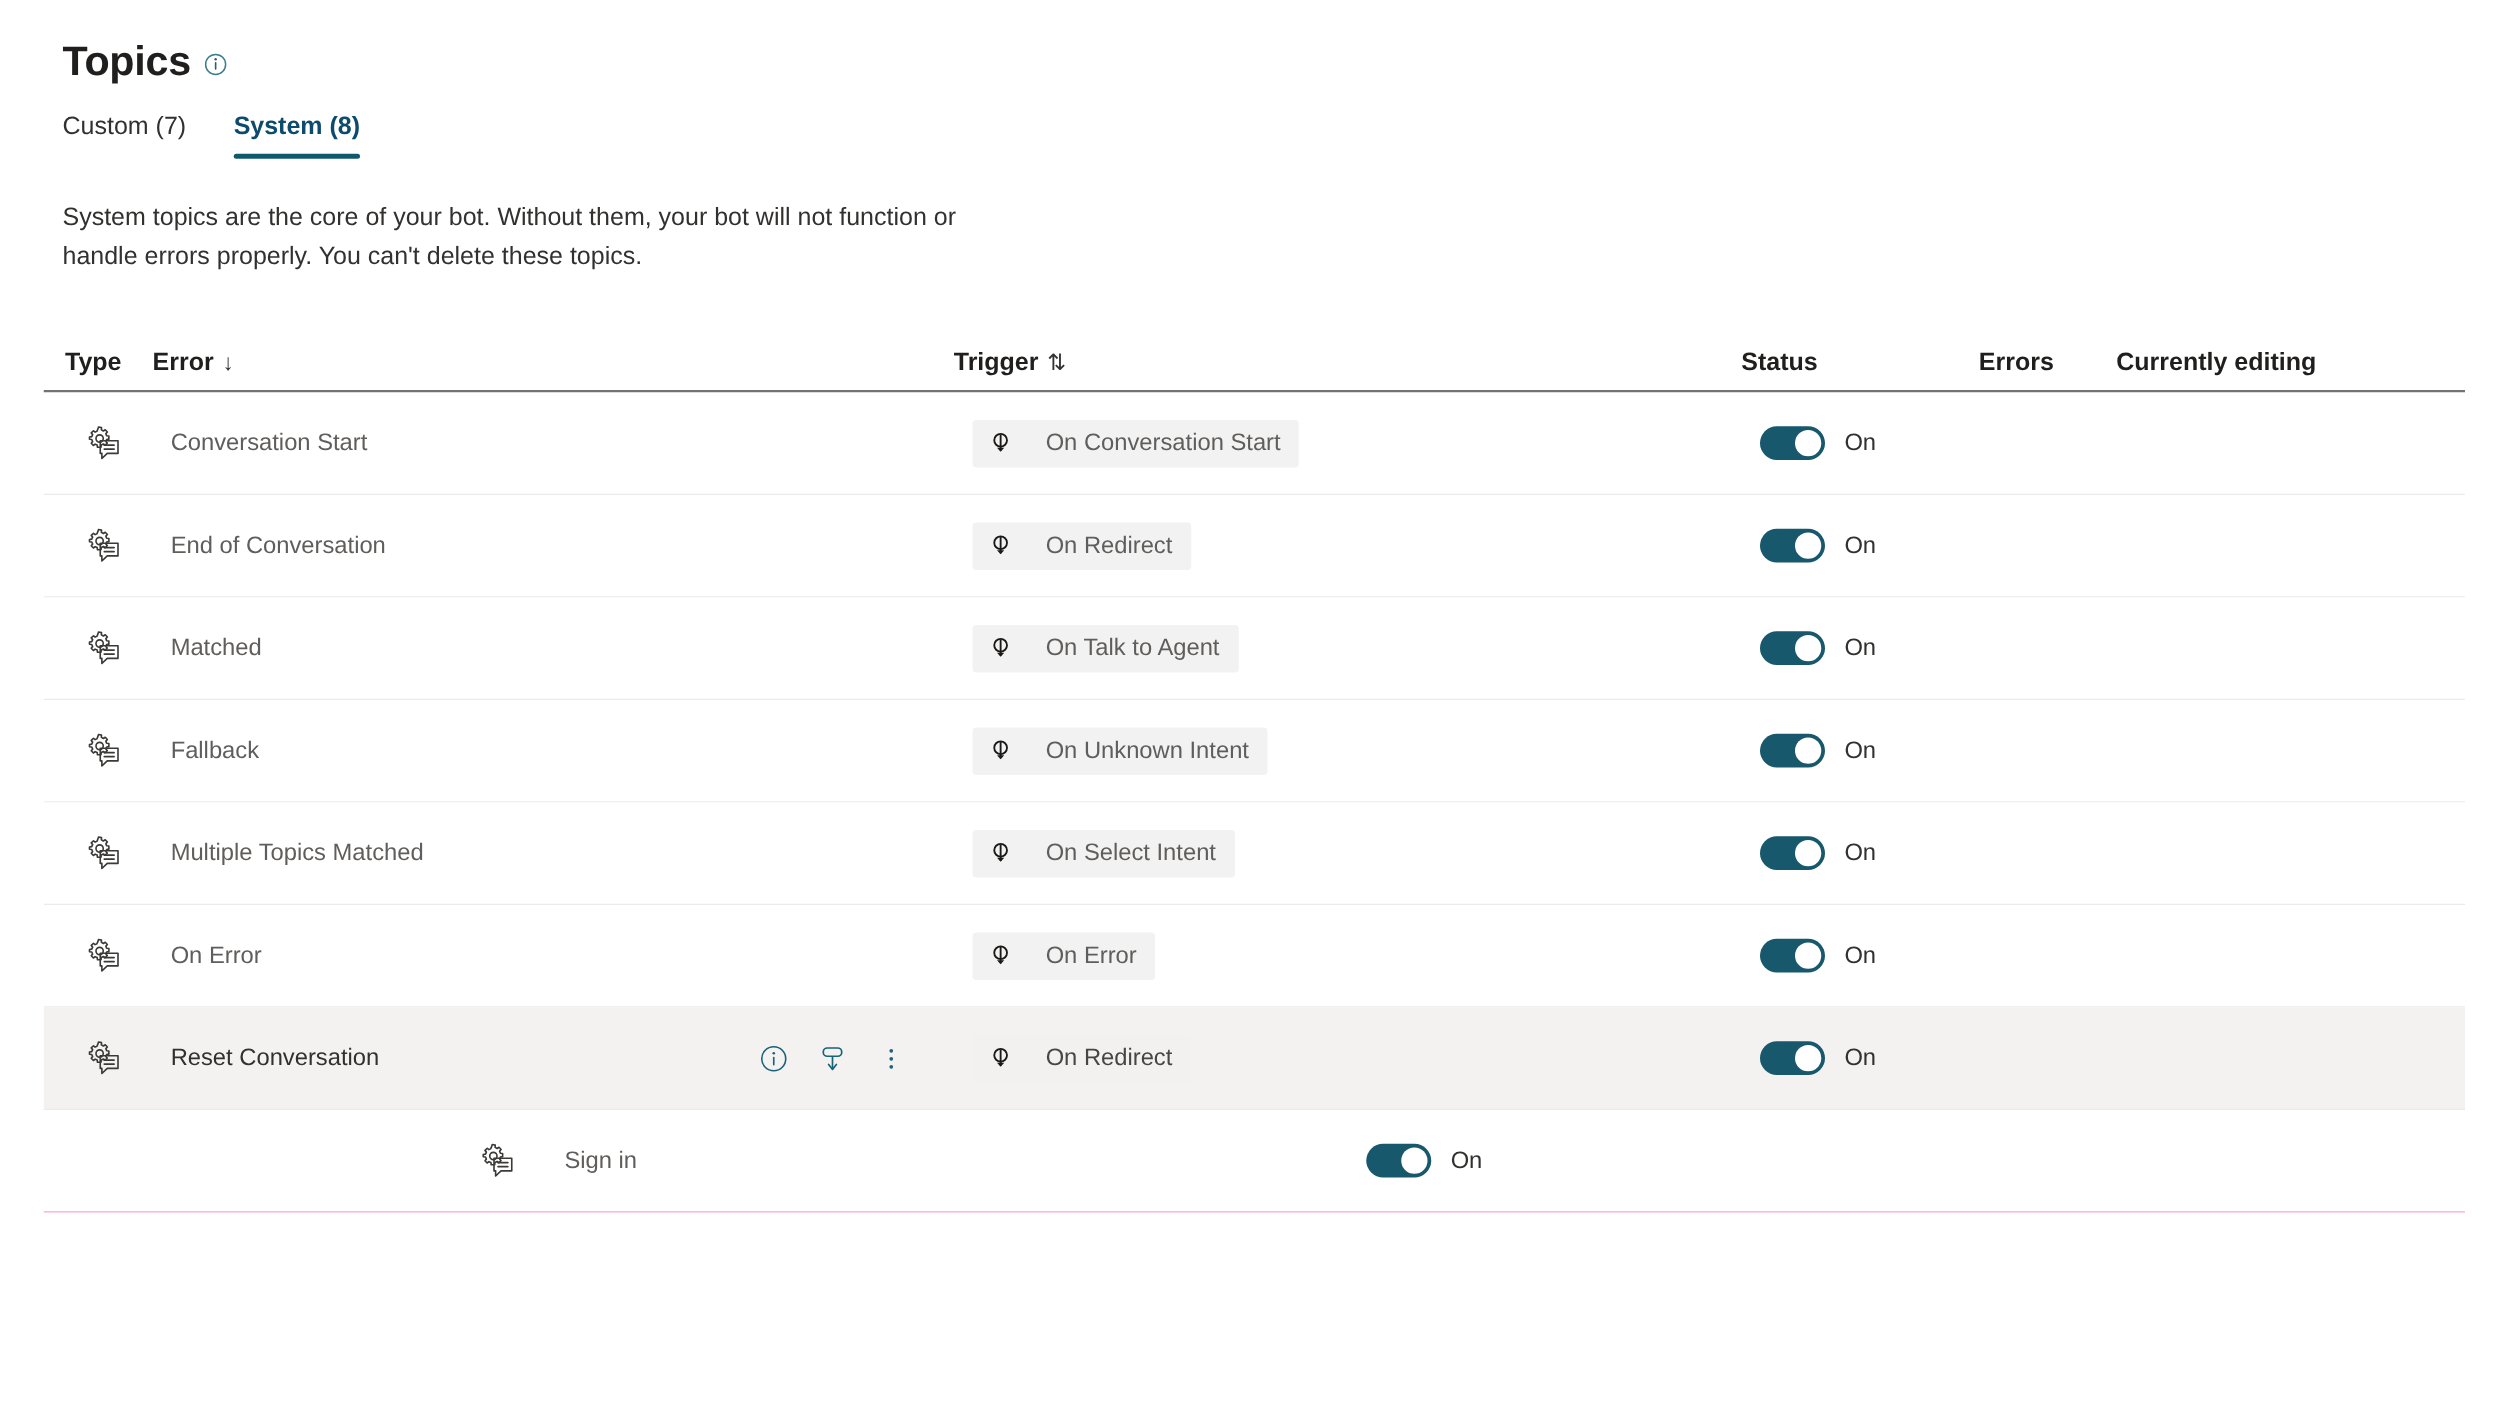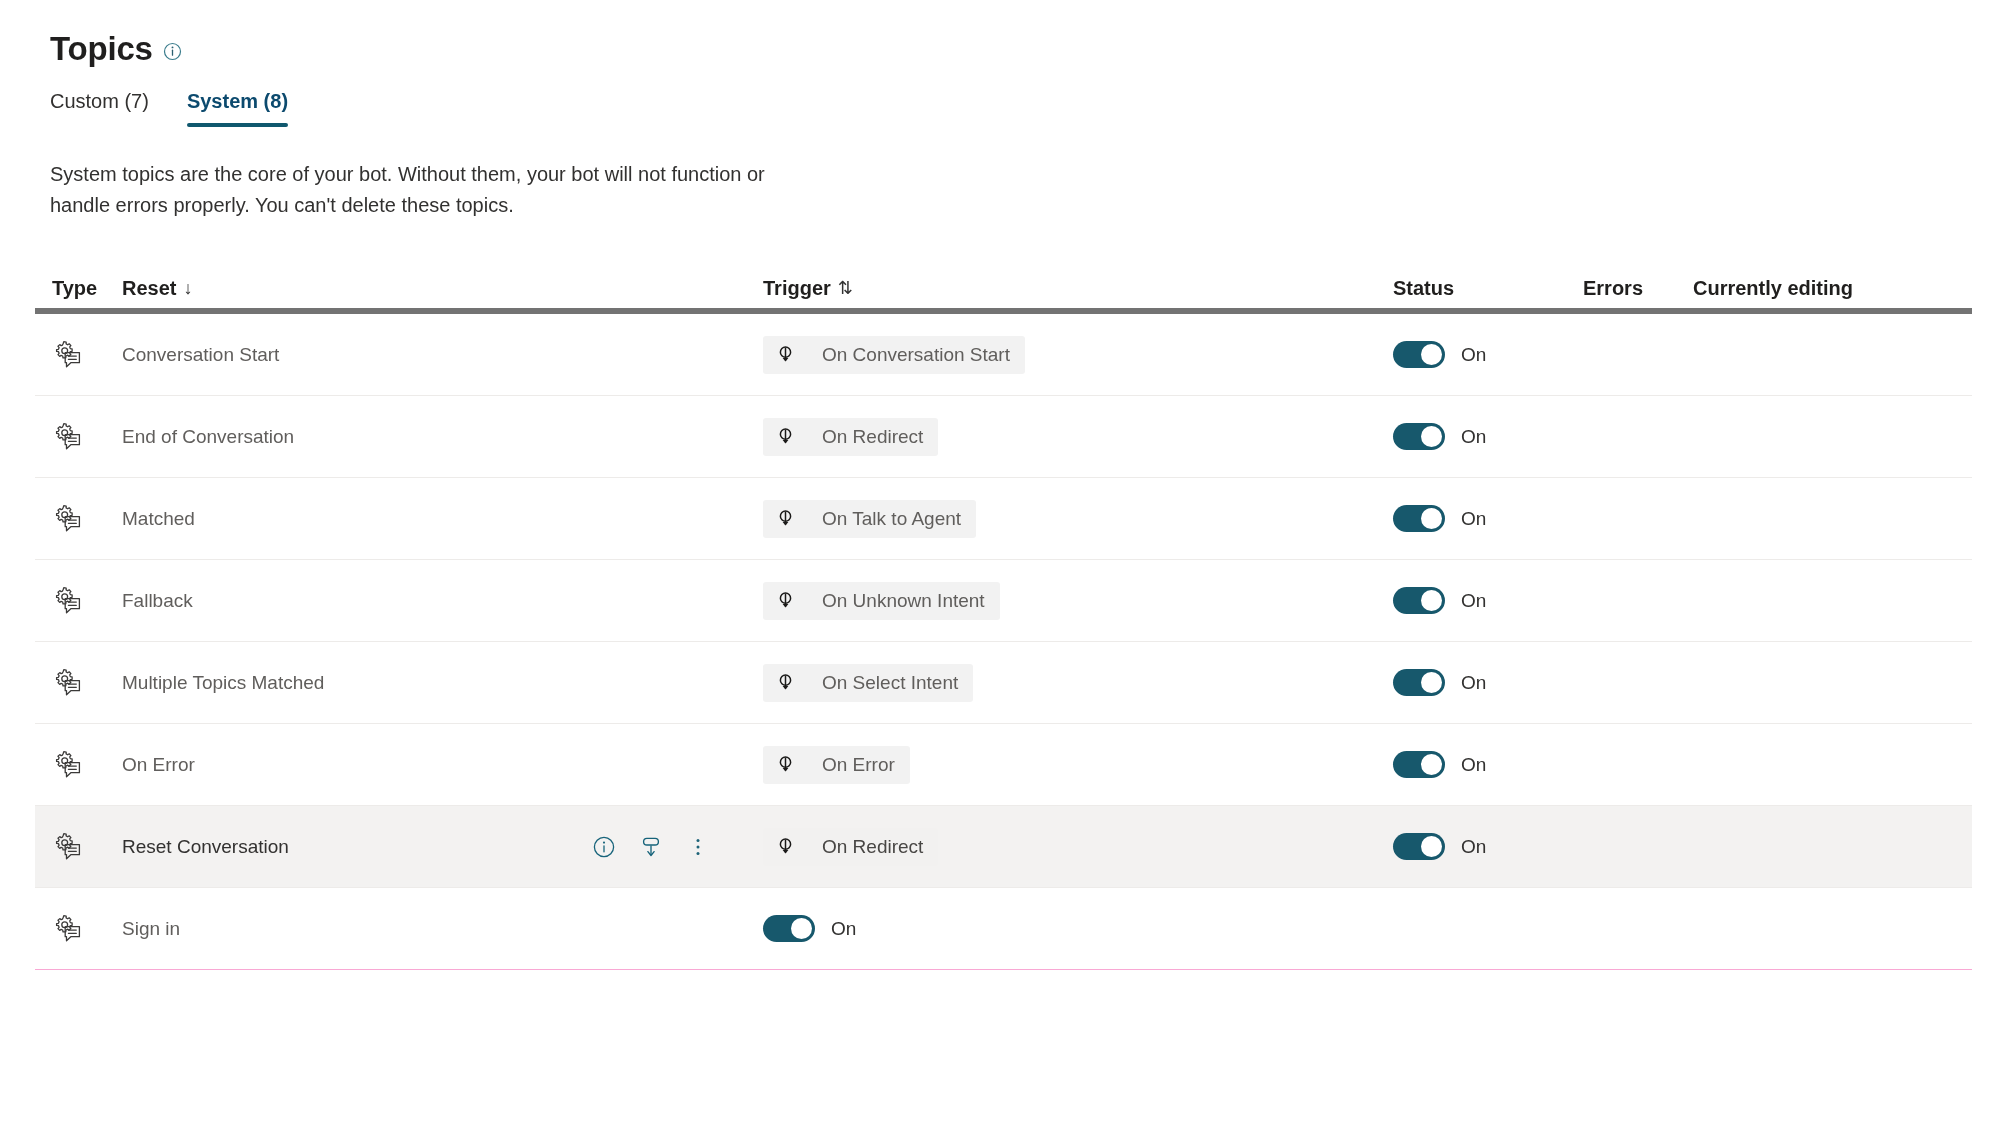--- a/index.html
+++ b/index.html
@@ -86,21 +86,21 @@
 
   
   .grid {
     margin: 47px 35px 0 35px;
     width: 1937px;
   }
   .grid-head {
     display: flex;
     align-items: center;
     height: 46px;
-    border-bottom: 6px solid #737373;
+    border-bottom: 2px solid #737373;
     padding: 0 0 0 0;
   }
   .grid-head .cell {
     font-size: 20px;
     font-weight: 700;
     color: #201f1e;
     display: flex;
     align-items: center;
     gap: 7px;
     cursor: pointer;
@@ -121,20 +121,21 @@
   .col-errors { width: 110px; }
   .col-edit   { width: 250px; }
 
   .grid-row {
     display: flex;
     align-items: center;
     height: 82px;
     border-bottom: 1px solid #edebe9;
     background: #ffffff;
     cursor: pointer;
+    justify-content: center;
   }
   .grid-row.is-hovered { background: #f3f2f1; }
   .grid-row:last-child { border-bottom: 1px solid #f9a8d4; }
 
   .cell { display: flex; align-items: center; }
 
   .type-icon { width: 30px; height: 30px; display: block; }
 
   .name-cell {
     width: 660px;
@@ -232,21 +233,21 @@
 
   <div class="description">System topics are the core of your bot. Without them, your bot will not function or handle errors properly. You can't delete these topics.</div>
 
   <div class="grid">
 
     <div class="grid-head">
       <div class="cell col-type plain">
         <span>Type</span>
       </div>
       <div class="cell col-name">
-        <span>Reset</span>
+        <span>Error</span>
         <span class="sort-glyph">↓</span>
       </div>
       <div class="cell col-trig">
         <span>Trigger</span>
         <span class="sort-glyph">⇅</span>
       </div>
       <div class="cell col-status plain">
         <span>Status</span>
       </div>
       <div class="cell col-errors plain">

